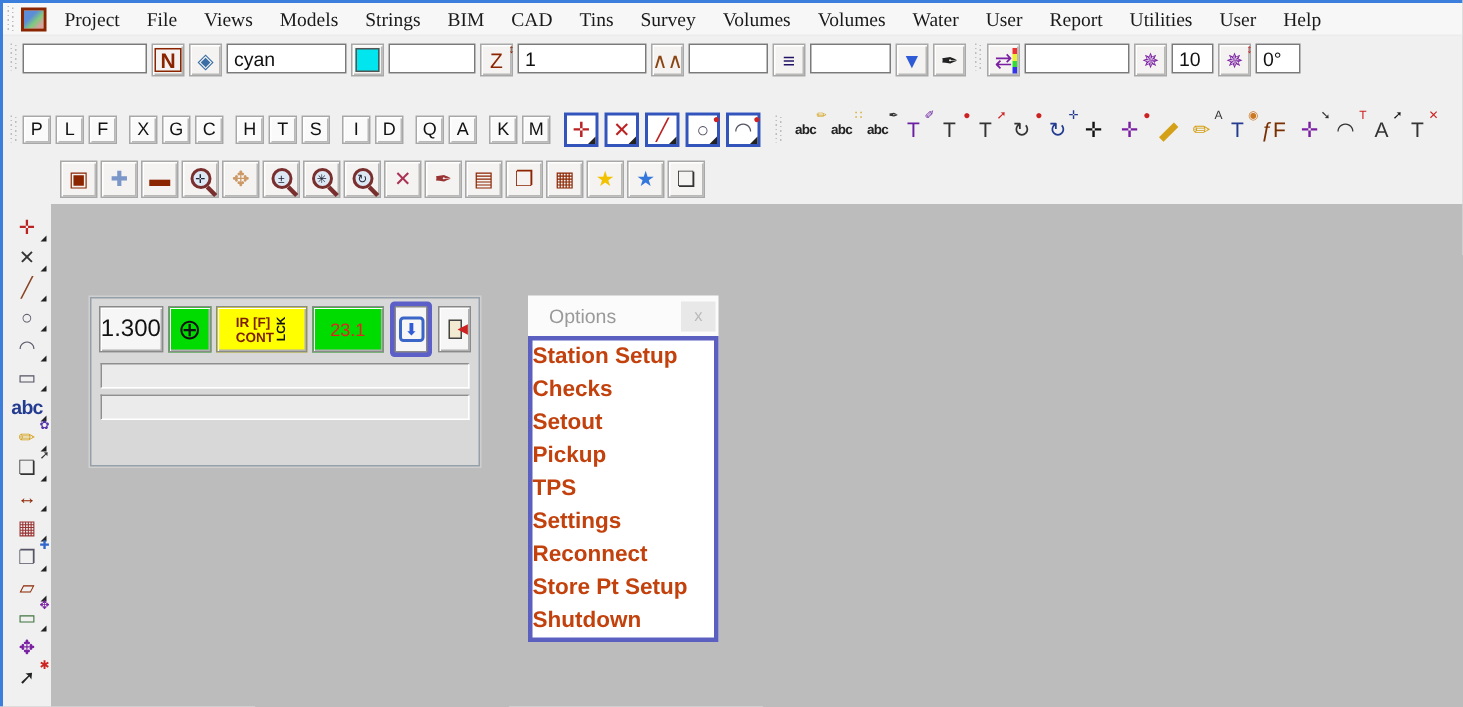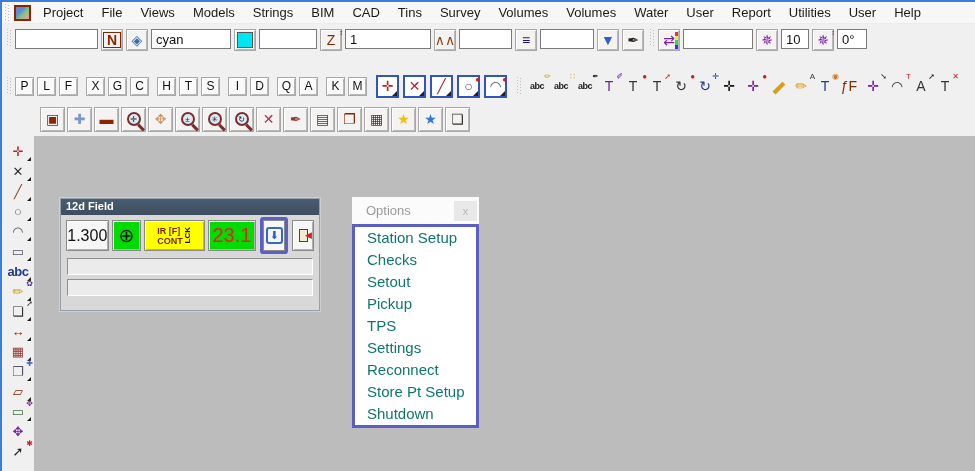--- a/index.html
+++ b/index.html
@@ -75,49 +75,49 @@
   .fp-btn { display:flex; align-items:center; justify-content:center;
     border:1px solid #8a8a8a; box-shadow: inset 1px 1px 0 #fff, inset -1px -1px 0 #b0b0b0;
     background:#f6f6f6; position:relative; }
   .fp-height { width:47px; font-size:16px; color:#111; }
   .fp-target { width:33px; background:#00dc00; font-size:19px; color:#111; }
   .fp-mode { width:66px; background:#ffff00; padding:1px 2px; gap:1px; }
   .mode-col { display:flex; flex-direction:column; justify-content:center;
     font-size:9px; font-weight:bold; line-height:10px; color:#7a1f00; }
   .mode-side { writing-mode:vertical-rl; transform:rotate(180deg);
     font-size:8px; font-weight:bold; color:#111; line-height:8px; }
-  .fp-read { width:54px; background:#00dc00; color:#e42222; font-size:20px; }
+  .fp-read { width:54px; background:#00dc00; color:#e42222; font-size:12px; }
   .fp-menu { width:24px; margin:0 4px; box-shadow:0 0 0 3px #5b5fc7; border-radius:1px; }
   .fp-menu-inner { width:17px; height:17px; border:2px solid #3a66c8; border-radius:3px;
     display:flex; align-items:center; justify-content:center; color:#2f5bd7; font-size:11px; }
   .fp-exit { width:24px; }
   .door { width:9px; height:13px; border:1px solid #444; background:#f3ead2; display:block; }
   .exit-arrow { position:absolute; right:1px; top:9px; color:#c22; font-size:9px; font-style:normal; }
   .fp-input { display:block; width:calc(100% - 12px); height:17px; margin:4px 6px 0;
     background:#ebebeb; border:1px solid; border-color:#8f8f8f #ffffff #ffffff #8f8f8f;
     font-family:inherit; font-size:12px; padding:0 3px; }
   
   .opt { position:absolute; left:318px; top:61px; width:127px; }
   .opt-title { height:27px; background:#fbfbfb; display:flex; align-items:center;
     color:#9a9a9a; font-size:13px; padding-left:14px; }
   .opt-close { margin-left:auto; margin-right:2px; width:23px; height:20px; background:#e8e8e8;
     color:#b9b9b9; font-size:11px; display:flex; align-items:center; justify-content:center; }
   .opt-list { background:#fff; border:3px solid #5b60c0; }
-  .opt-item { height:22px; line-height:22px; padding-left:12px; font-size:15px; color:#0f766e;
-    white-space:nowrap; }
+  .opt-item { height:22px; line-height:22px; padding-left:0; font-size:15px; color:#c2410c;
+    white-space:nowrap;font-weight:bold; }
 </style>
 </head>
 <body>
 
 <div class="window">
 
   <div class="menubar">
     <span class="handle"></span>
     <span class="app-icon"></span>
-    <nav id="menu-items" style="display:flex;">
+    <nav id="menu-items" style="display:flex;font-family:Liberation Serif, serif;">
         <span class="menu-item">Project</span>
         <span class="menu-item">File</span>
         <span class="menu-item">Views</span>
         <span class="menu-item">Models</span>
         <span class="menu-item">Strings</span>
         <span class="menu-item">BIM</span>
         <span class="menu-item">CAD</span>
         <span class="menu-item">Tins</span>
         <span class="menu-item">Survey</span>
         <span class="menu-item">Volumes</span>
@@ -420,21 +420,20 @@
         </span>
         <span class="side-btn">
           <i class="glyph" style="color: rgb(34, 34, 34);">➚</i>
           <i class="mark" style="color: rgb(204, 34, 34);">✱</i>
         </span>
       </div>
 
     <div class="canvas">
 
       <div class="fp">
-        <div class="fp-title">12d Field</div>
         <div class="fp-row">
           <span class="fp-btn fp-height">1.300</span>
           <span class="fp-btn fp-target">
               <i style="font-style:normal">⊕</i>
             </span>
           <span class="fp-btn fp-mode">
             <span class="mode-col">
               <span>IR [F]</span>
               <span>CONT</span>
             </span>

